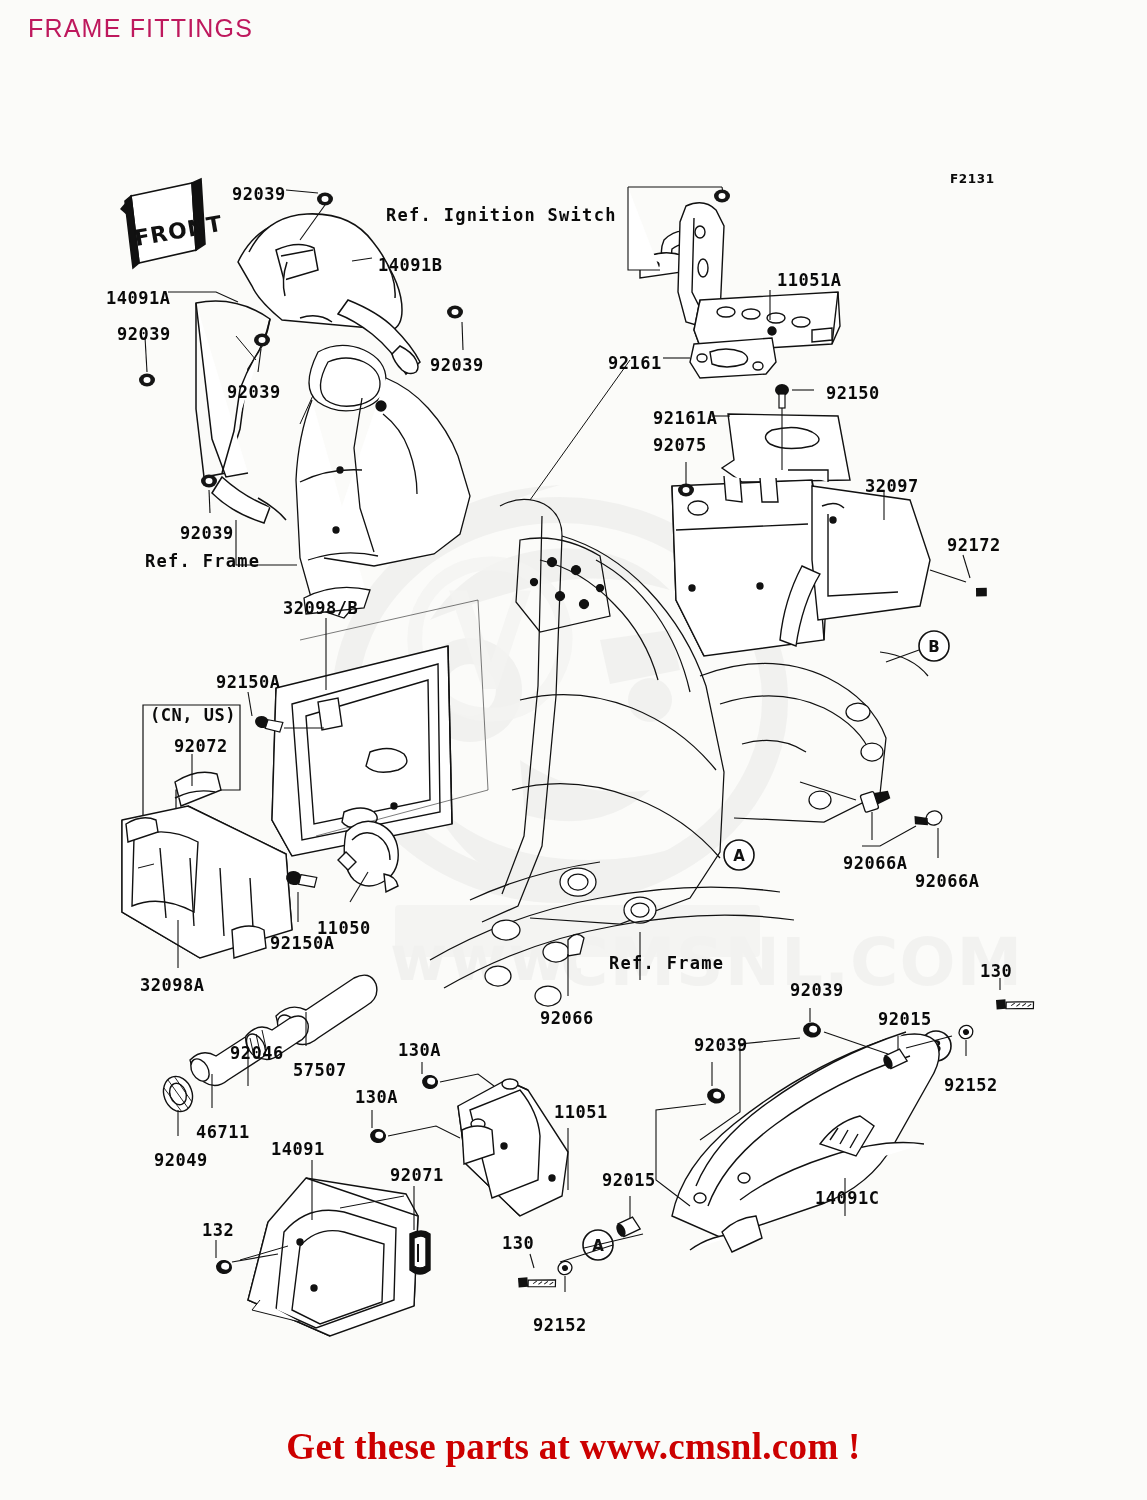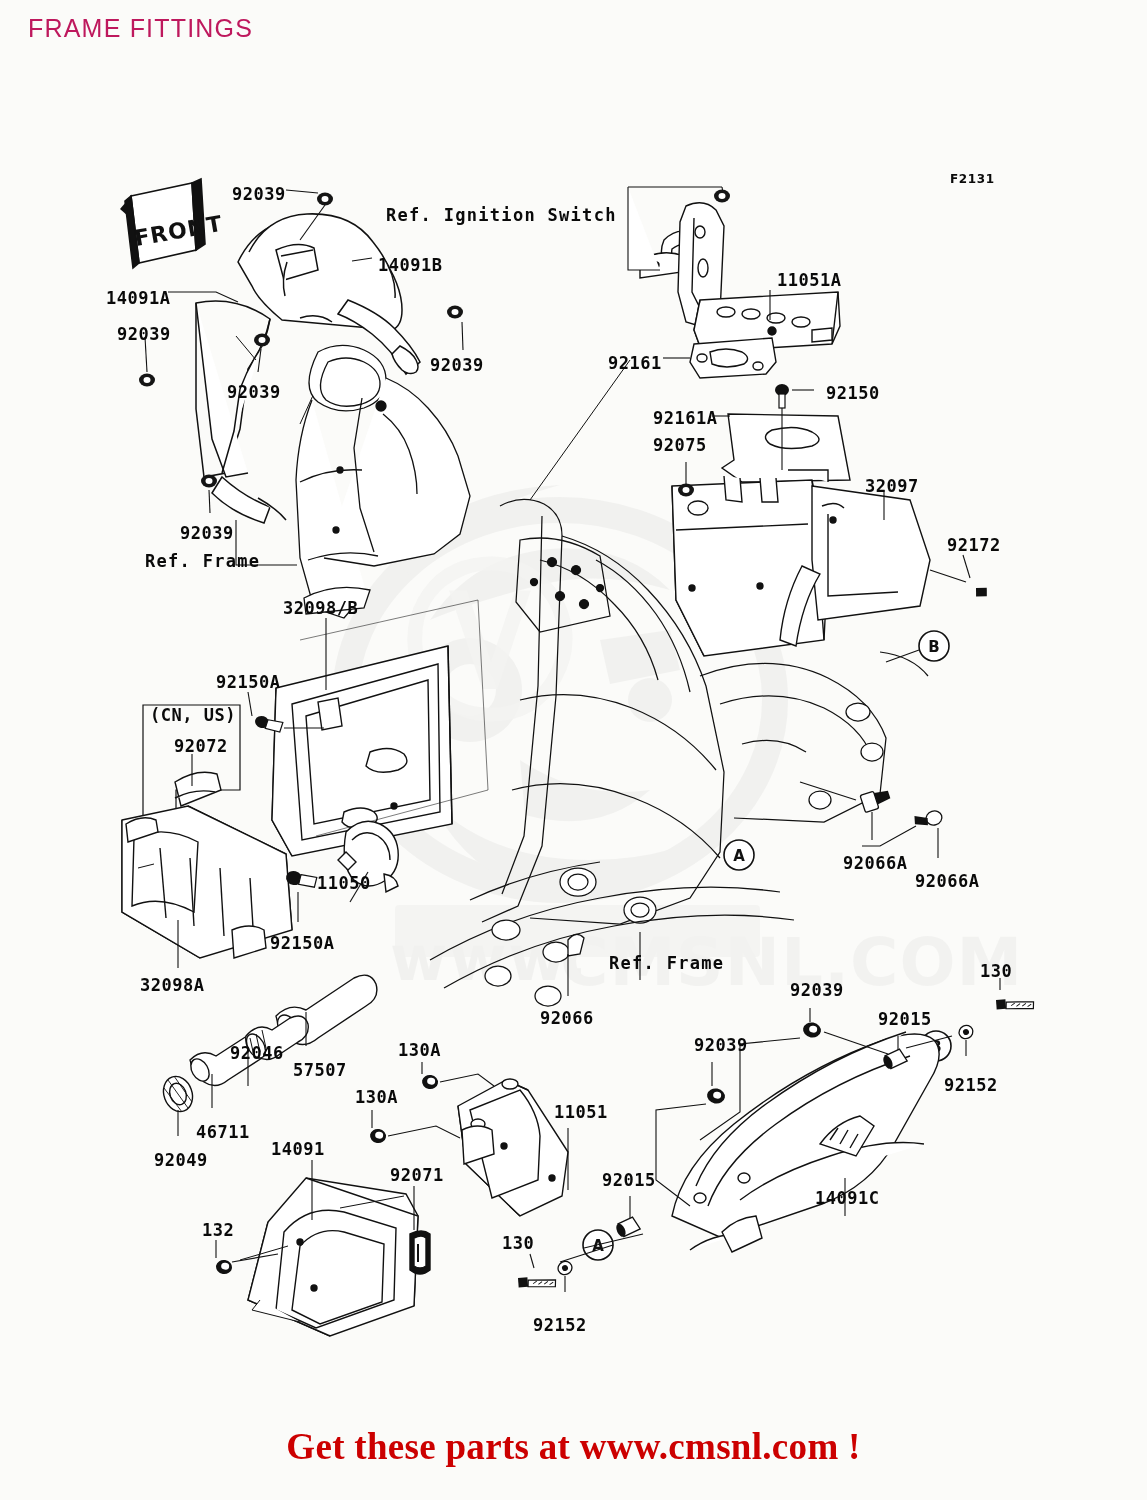--- a/index.html
+++ b/index.html
@@ -550,21 +550,21 @@
     <div class="lbl" style="left: 826px; top: 385px;">92150</div>
     <div class="lbl" style="left: 653px; top: 410px;">92161A</div>
     <div class="lbl" style="left: 653px; top: 437px;">92075</div>
     <div class="lbl" style="left: 865px; top: 478px;">32097</div>
     <div class="lbl" style="left: 947px; top: 537px;">92172</div>
     <div class="lbl" style="left: 283px; top: 600px;">32098/B</div>
     <div class="lbl" style="left: 216px; top: 674px;">92150A</div>
     <div class="lbl" style="left: 174px; top: 738px;">92072</div>
     <div class="lbl" style="left: 140px; top: 977px;">32098A</div>
     <div class="lbl" style="left: 270px; top: 935px;">92150A</div>
-    <div class="lbl" style="left: 317px; top: 875px;">11050</div>
+    <div class="lbl" style="left: 317px; top: 920px;">11050</div>
     <div class="lbl" style="left: 843px; top: 855px;">92066A</div>
     <div class="lbl" style="left: 915px; top: 873px;">92066A</div>
     <div class="lbl" style="left: 540px; top: 1010px;">92066</div>
     <div class="lbl" style="left: 790px; top: 982px;">92039</div>
     <div class="lbl" style="left: 878px; top: 1011px;">92015</div>
     <div class="lbl" style="left: 980px; top: 963px;">130</div>
     <div class="lbl" style="left: 944px; top: 1077px;">92152</div>
     <div class="lbl" style="left: 694px; top: 1037px;">92039</div>
     <div class="lbl" style="left: 293px; top: 1062px;">57507</div>
     <div class="lbl" style="left: 398px; top: 1042px;">130A</div>

